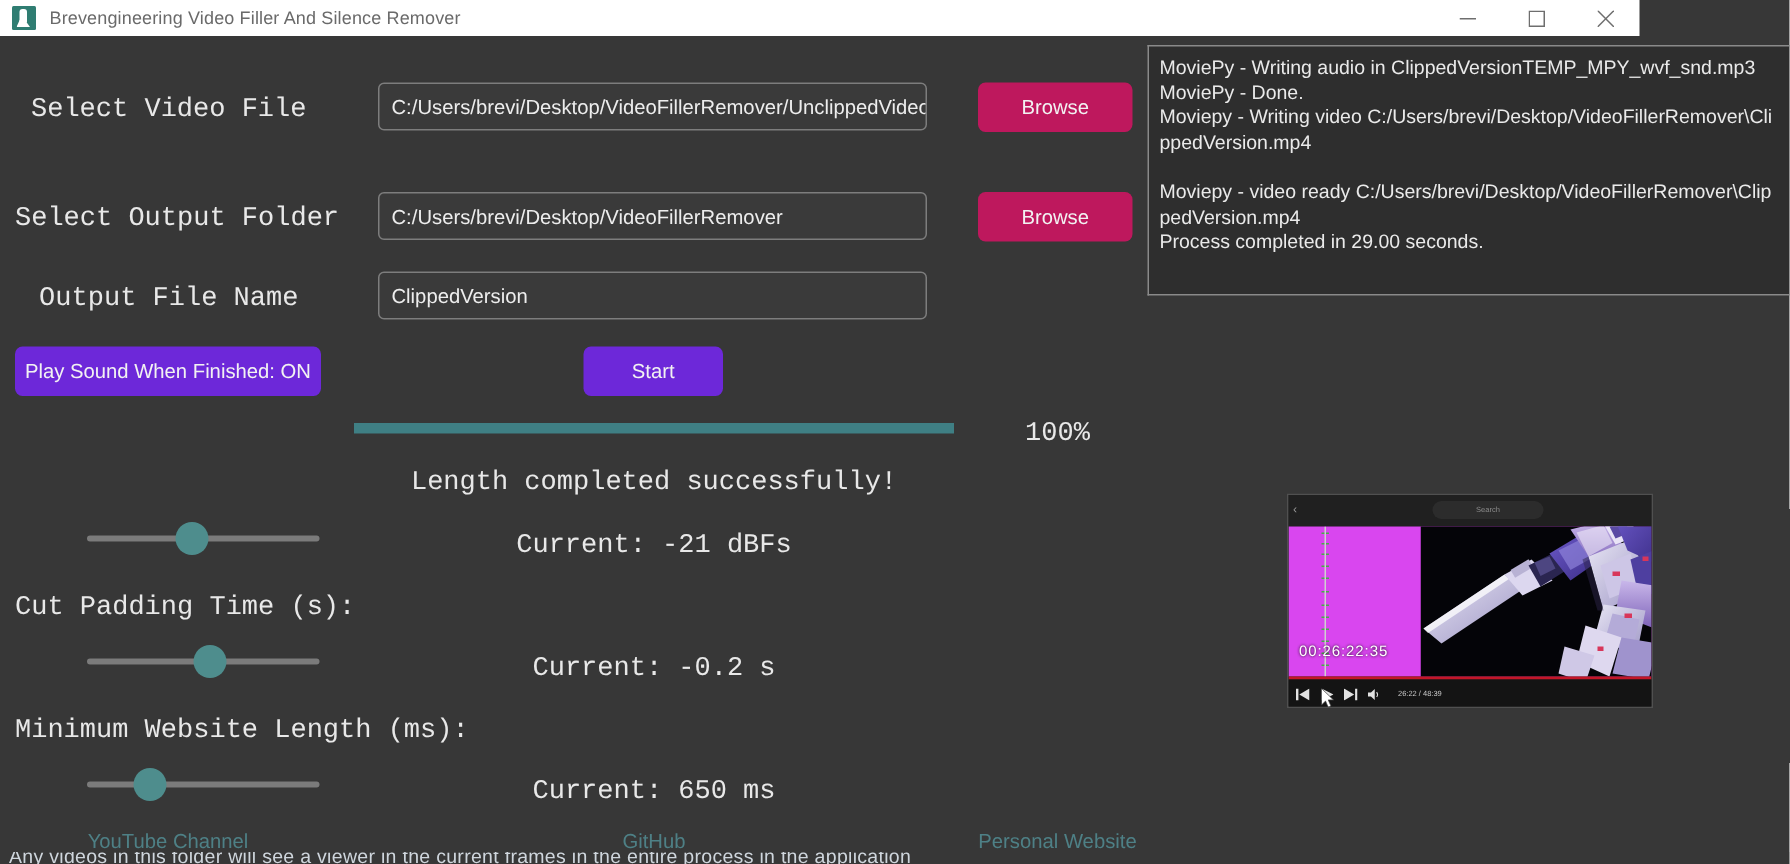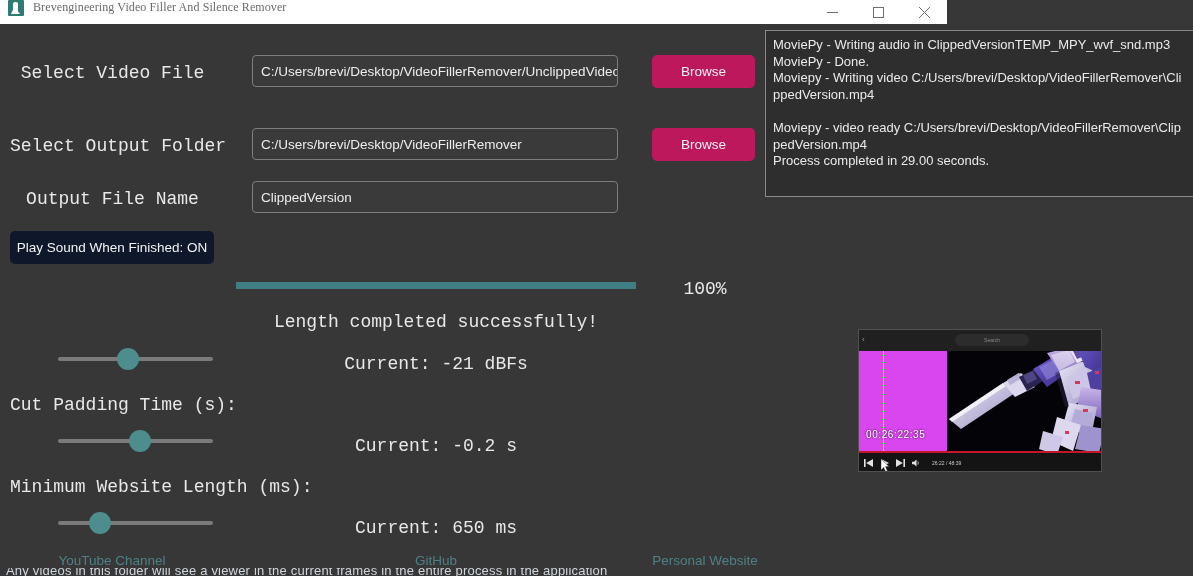--- a/index.html
+++ b/index.html
@@ -17,26 +17,25 @@
     width: 1193px;
     height: 576px;
     background: #373737;
     overflow: hidden;
   }
 
   
   .titlebar {
     position: absolute;
     left: 0; top: 0;
-    width: 947px;
+    width: 1093px;
     height: 24px;
     background: #ffffff;
     display: flex;
-    align-items: flex-start;
-    font-family: Liberation Serif, serif;
+    align-items: center;
   }
   .app-icon {
     width: 16px; height: 16px;
     margin-left: 8px;
     background: #2f7d72;
     border-radius: 1px;
     position: relative;
     flex: 0 0 auto;
   }
   .app-icon::before {
@@ -114,21 +113,21 @@
     color: #f2f2f2;
     font-family: "Liberation Sans", sans-serif;
     font-size: 13.5px;
     cursor: pointer;
     display: flex;
     align-items: center;
     justify-content: center;
     white-space: nowrap;
   }
   .btn.dark {
-    background: #0f172a;
+    background: #6d28d9;
   }
 
   
   .console {
     position: absolute;
     left: 765px; top: 30px;
     width: 428px; height: 167px;
     background: #2e2e2e;
     border: 1px solid #8a8a8a;
     border-right: none;
@@ -365,20 +364,21 @@
   <div class="btn" style="left:652px; top:55px; width:103px; height:33px;">Browse</div>
 
   <div class="lbl ctr" style="left:10px; top:136px; width:205px;">Select Output Folder</div>
   <div class="tinput" style="left:252px; top:128px; width:366px;">C:/Users/brevi/Desktop/VideoFillerRemover</div>
   <div class="btn" style="left:652px; top:128px; width:103px; height:33px;">Browse</div>
 
   <div class="lbl ctr" style="left:10px; top:189px; width:205px;">Output File Name</div>
   <div class="tinput" style="left:252px; top:181px; width:366px;">ClippedVersion</div>
 
   <div class="btn dark" style="left:10px; top:231px; width:204px; height:33px;">Play Sound When Finished: ON</div>
+  <div class="btn dark" style="left:389px; top:231px; width:93px; height:33px;">Start</div>
 
   <div class="progress-track">
     <div class="progress-fill" id="progress-fill" style="width: 100%;"></div>
   </div>
   <div class="lbl ctr" style="left:655px; top:279px; width:100px;">100%</div>
 
   <div class="lbl ctr" style="left:236px; top:312px; width:400px;">Length completed successfully!</div>
 
   <div class="slider" style="left:58px; top:348px;">
     <div class="slider-track"></div>

